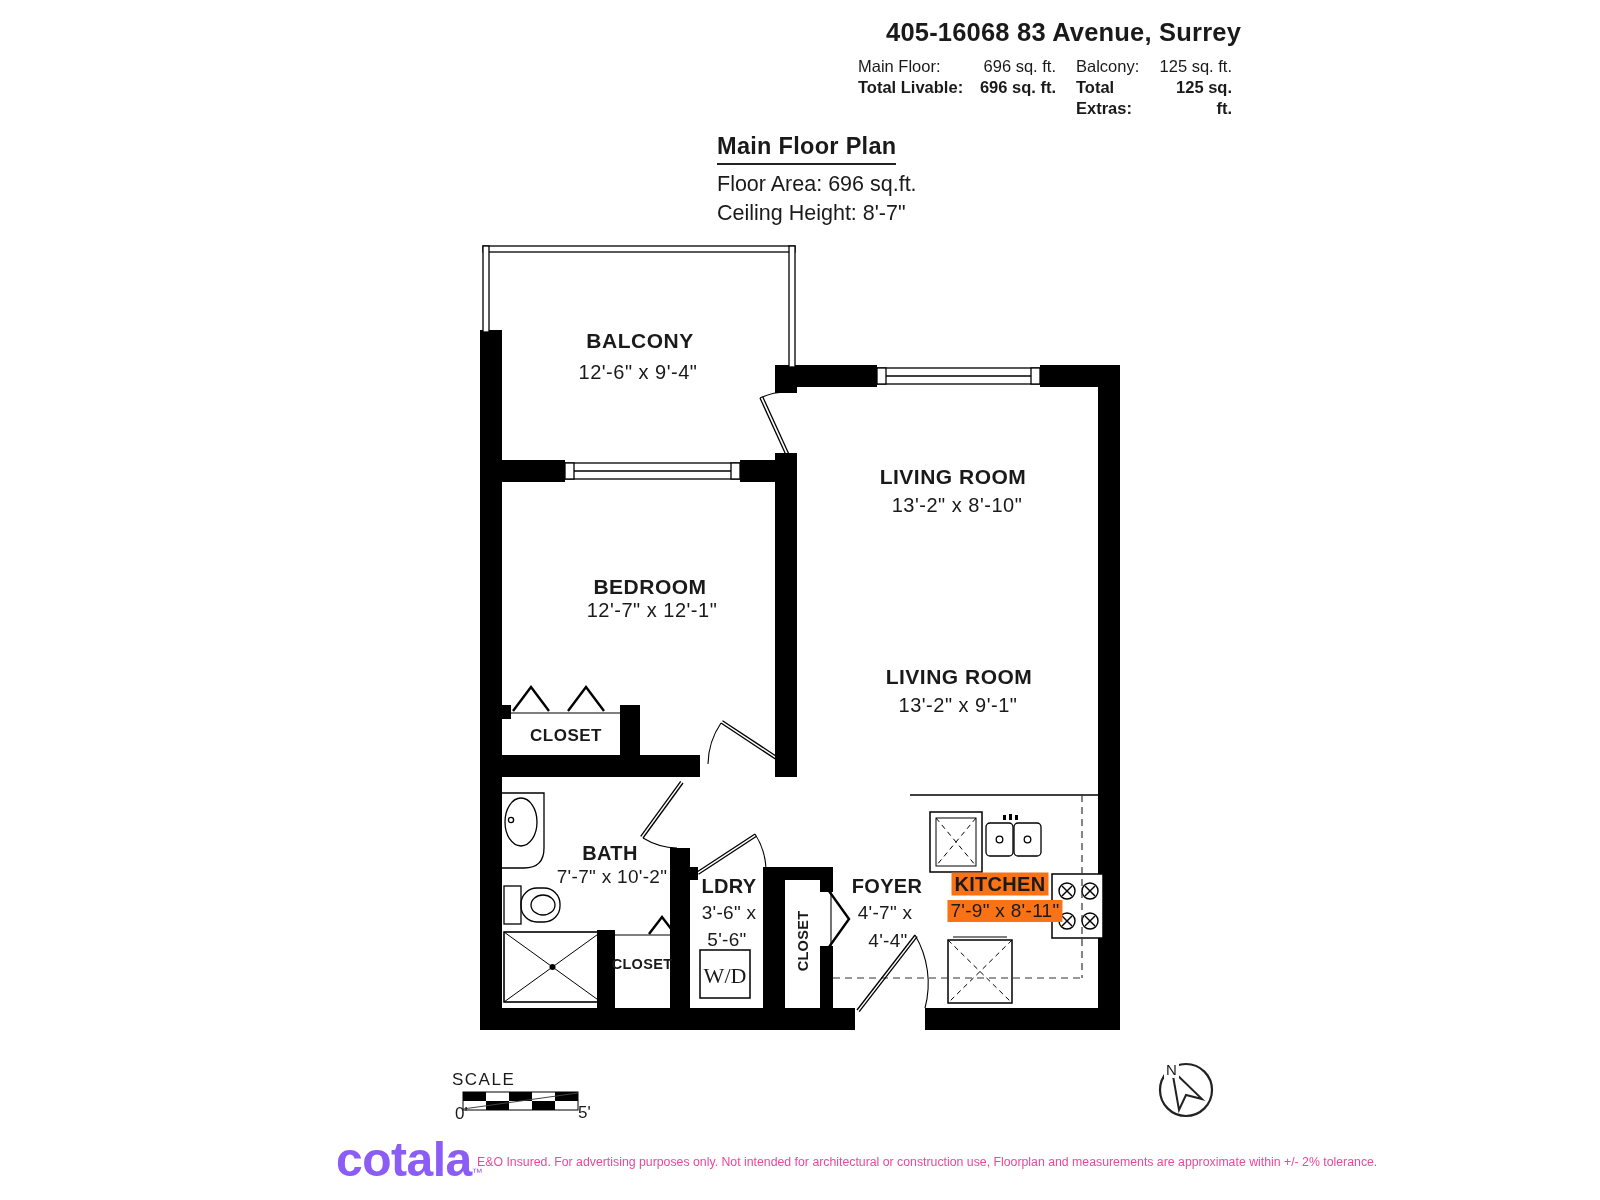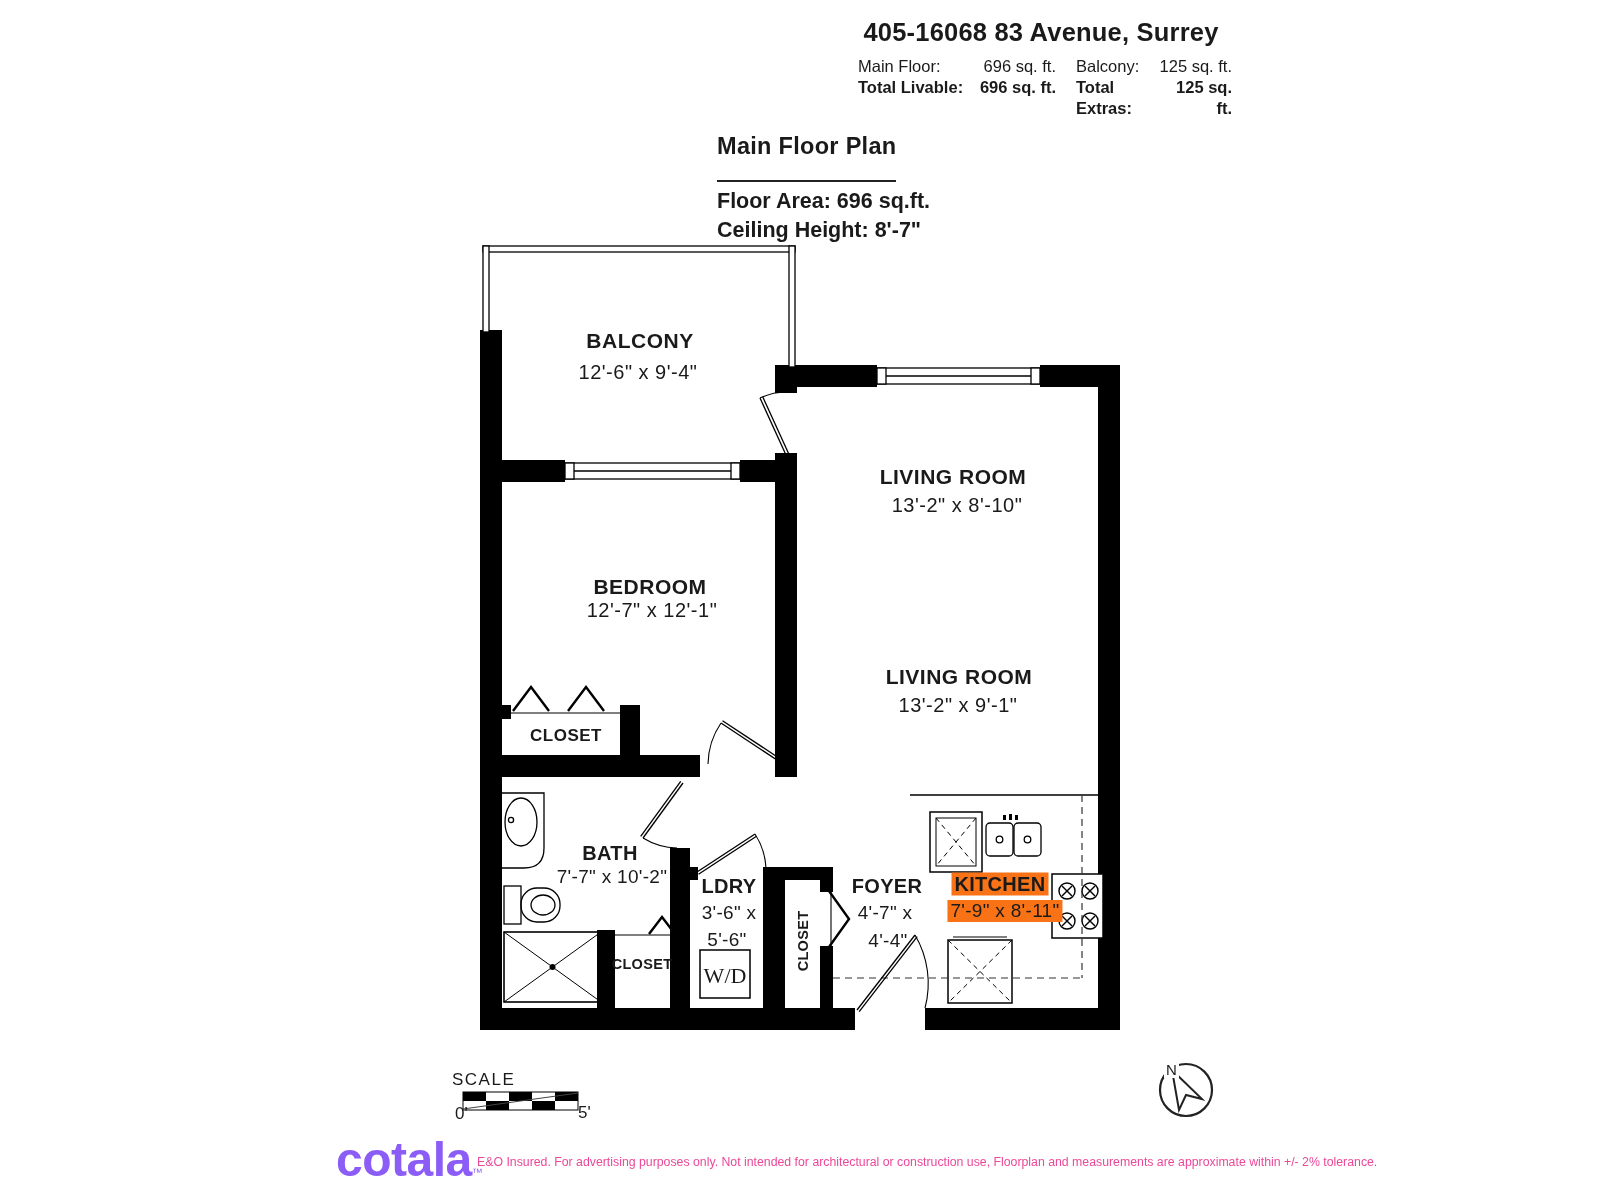--- a/index.html
+++ b/index.html
@@ -7,29 +7,29 @@
   svg{position:absolute;left:0;top:0;}
   .lbl{position:absolute;transform:translate(-50%,-50%);white-space:nowrap;color:#1a1a1a;}
   .room-name{font-weight:bold;font-size:21px;letter-spacing:.5px;}
   .room-dims{font-size:20px;letter-spacing:.5px;}
   .sm-name{font-weight:bold;font-size:20px;letter-spacing:.3px;}
   .sm-dims{font-size:19px;letter-spacing:.3px;}
   .closet{font-weight:bold;font-size:17px;letter-spacing:.5px;}
   .closet-sm{font-weight:bold;font-size:14.5px;letter-spacing:.3px;}
   .vert{transform:translate(-50%,-50%) rotate(-90deg);}
   .wbg{background:#f97316;padding:0 3px;}
-  .hdr-title{position:absolute;left:854px;top:18px;width:374px;text-align:center;font-size:25.5px;font-weight:bold;letter-spacing:.2px;}
+  .hdr-title{position:absolute;left:886px;top:18px;width:374px;text-align:left;font-size:25.5px;font-weight:bold;letter-spacing:.2px;}
   .stats{position:absolute;left:858px;top:56px;width:374px;font-size:16.5px;line-height:21px;}
   .stats .srow{display:grid;grid-template-columns:112px 86px 102px 74px;}
   .stats .v{text-align:right;}
   .stats .l2{padding-left:20px;}
   .stats .bold{font-weight:bold;}
   .ptitle{position:absolute;left:717px;top:133px;}
-  .ptitle h2{margin:0;font-size:23.5px;font-weight:bold;letter-spacing:.3px;display:inline-block;border-bottom:2.5px solid #222;padding-bottom:20px;}
-  .ptitle div{font-size:21.5px;line-height:29px;margin-top:5px;font-weight:bold;}
+  .ptitle h2{margin:0;font-size:23.5px;font-weight:bold;letter-spacing:.3px;display:inline-block;border-bottom:2.5px solid #222;padding-bottom:3px;}
+  .ptitle div{font-size:21.5px;line-height:29px;margin-top:5px;}
   .ptitle .ln2{margin-top:0;}
   .brand{position:absolute;left:336px;top:1132px;font-size:48px;font-weight:bold;letter-spacing:-.5px;color:#8b5cf6;}
   .brand .tm{font-size:11px;font-weight:normal;}
   .disclaimer{position:absolute;left:477px;top:1155px;font-size:12.3px;color:#ec4899;white-space:nowrap;}
   .scale-word{position:absolute;left:452px;top:1070px;font-size:17px;letter-spacing:1.5px;}
   .scale-num{position:absolute;font-size:17px;}
   .north-n{position:absolute;left:1164px;top:1061px;font-size:15px;background:#fff;padding:0 2px;}
 </style>
 </head>
 <body>

